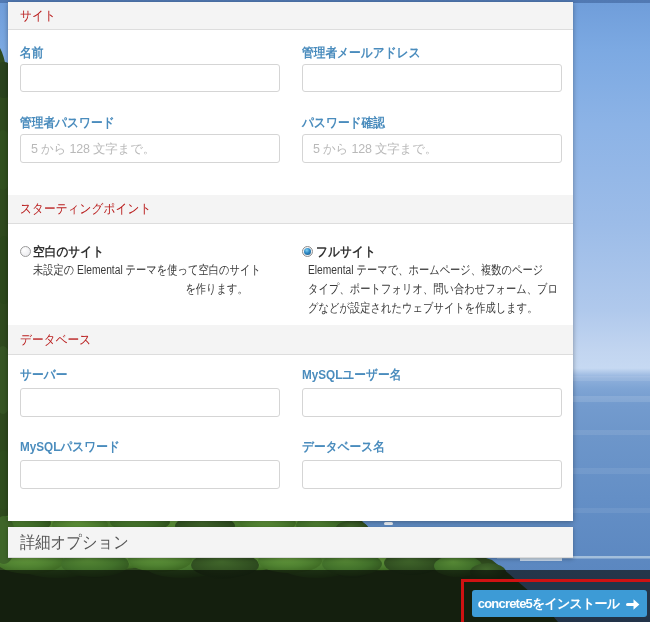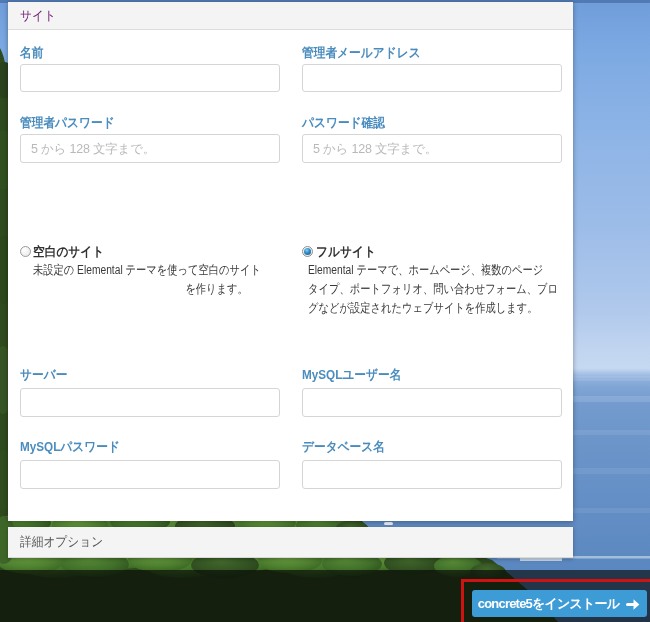--- a/index.html
+++ b/index.html
@@ -15,21 +15,21 @@
   }
   .bg-topedge { position:absolute; left:0; top:0; width:650px; height:3px;
     background:rgba(35,62,115,0.38); }
   .bg-hill { position:absolute; left:0; top:40px; }
 
   
   .panel { position:absolute; left:8px; top:2px; width:565px; height:519px;
     background:#ffffff; box-shadow:0 1px 5px rgba(0,0,0,0.35); }
 
   .secbar { position:absolute; left:0; width:565px; background:#f4f4f4;
-    border-bottom:1px solid #dddddd; color:#701a75; font-size:13px; }
+    border-bottom:1px solid #dddddd; color:#b91c1c; font-size:13px; }
   .secbar .sectitle { position:absolute; left:12px; top:50%; transform:translateY(-50%) scaleX(0.9); transform-origin:0 50%; }
 
   .flabel { position:absolute; width:272px; font-size:13px; font-weight:bold;
     color:#4a8cbd; line-height:15px; transform:scaleX(0.9); transform-origin:0 0; }
   .finput { position:absolute; width:260px; height:28px; background:#fff;
     border:1px solid #d5d5d5; border-radius:3px; font-size:12.5px; letter-spacing:-0.2px; color:#0369a1;
     padding:0 10px; outline:none; font-family:"Liberation Sans", sans-serif; }
   .finput::placeholder { color:#b9b9b9; opacity:1; }
   .col1 { left:12px; } .col2 { left:294px; }
 
@@ -40,21 +40,21 @@
   .radio.checked::after { content:""; position:absolute; left:1px; top:1px;
     width:7px; height:7px; border-radius:50%;
     background:radial-gradient(circle at 40% 32%, #7fd2f4 0%, #2f88c4 45%, #10527f 100%); }
   .rlabel { position:absolute; font-size:13px; font-weight:bold; color:#333; line-height:15px; transform:scaleX(0.9); transform-origin:0 0; white-space:nowrap; }
   .rdesc { position:absolute; font-size:12.5px; color:#3a3a3a; line-height:19px;text-align:right; }
   .rdesc div { white-space:nowrap; transform:scaleX(0.82); transform-origin:0 0; }
 
   
   .advbar { position:absolute; left:8px; top:527px; width:565px; height:31px;
     background:#f4f4f4; border-bottom:1px solid #d9d9d9;
-    box-shadow:0 1px 4px rgba(0,0,0,0.3); color:#555; font-size:13px; }
+    box-shadow:0 1px 4px rgba(0,0,0,0.3); color:#555; font-size:17px; }
   .advbar .sectitle { position:absolute; left:12px; top:50%; transform:translateY(-50%) scaleX(0.9); transform-origin:0 50%; }
 
   
   .footer-overlay { position:absolute; left:0; top:570px; width:650px; height:52px;
     background:rgba(4,7,4,0.63); }
   .btn-highlight { position:absolute; left:461px; top:579px;
     border:3px solid #cf1212; padding:8px; }
   .install-btn { display:flex; align-items:center; justify-content:center;
     width:175px; height:27px; background:#3d9bd6; border:none; border-radius:3px;
     color:#ffffff; font-size:13px; letter-spacing:-0.8px; font-weight:bold; cursor:pointer; gap:7px; white-space:nowrap;
@@ -147,36 +147,42 @@
   <label class="flabel col1" style="top:43px;">名前</label>
   <input class="finput col1" style="top: 62px;" type="text" value="">
   <label class="flabel col2" style="top:43px;">管理者メールアドレス</label>
   <input class="finput col2" style="top: 62px;" type="text" value="">
 
   <label class="flabel col1" style="top:113px;">管理者パスワード</label>
   <input class="finput col1" style="top: 132px; height: 29px;" type="text" placeholder="5 から 128 文字まで。">
   <label class="flabel col2" style="top:113px;">パスワード確認</label>
   <input class="finput col2" style="top: 132px; height: 29px;" type="text" placeholder="5 から 128 文字まで。">
 
+  <div class="secbar" style="top:193px; height:29px;">
+    <span class="sectitle">スターティングポイント</span>
+  </div>
 
   <span class="radio" style="left:12px; top:244px;" role="radio" aria-checked="false"></span>
   <div class="rlabel" style="left:25px; top:242px;">空白のサイト</div>
   <div class="rdesc" style="left:25px; top:259px; width:262px;">
     <div>未設定の Elemental テーマを使って空白のサイト</div>
     <div>を作ります。</div>
   </div>
 
   <span class="radio checked" style="left:294px; top:244px;" role="radio" aria-checked="true"></span>
   <div class="rlabel" style="left:308px; top:242px;">フルサイト</div>
   <div class="rdesc" style="left:300px; top:259px; width:262px;">
     <div>Elemental テーマで、ホームページ、複数のページ</div>
     <div>タイプ、ポートフォリオ、問い合わせフォーム、ブロ</div>
     <div>グなどが設定されたウェブサイトを作成します。</div>
   </div>
 
+  <div class="secbar" style="top:323px; height:30px;">
+    <span class="sectitle">データベース</span>
+  </div>
 
   <label class="flabel col1" style="top:365px;">サーバー</label>
   <input class="finput col1" style="top: 386px; height: 29px;" type="text" value="">
   <label class="flabel col2" style="top:365px;">MySQLユーザー名</label>
   <input class="finput col2" style="top: 386px; height: 29px;" type="text" value="">
 
   <label class="flabel col1" style="top:437px;">MySQLパスワード</label>
   <input class="finput col1" style="top: 458px; height: 29px;" type="text" value="">
   <label class="flabel col2" style="top:437px;">データベース名</label>
   <input class="finput col2" style="top: 458px; height: 29px;" type="text" value="">

